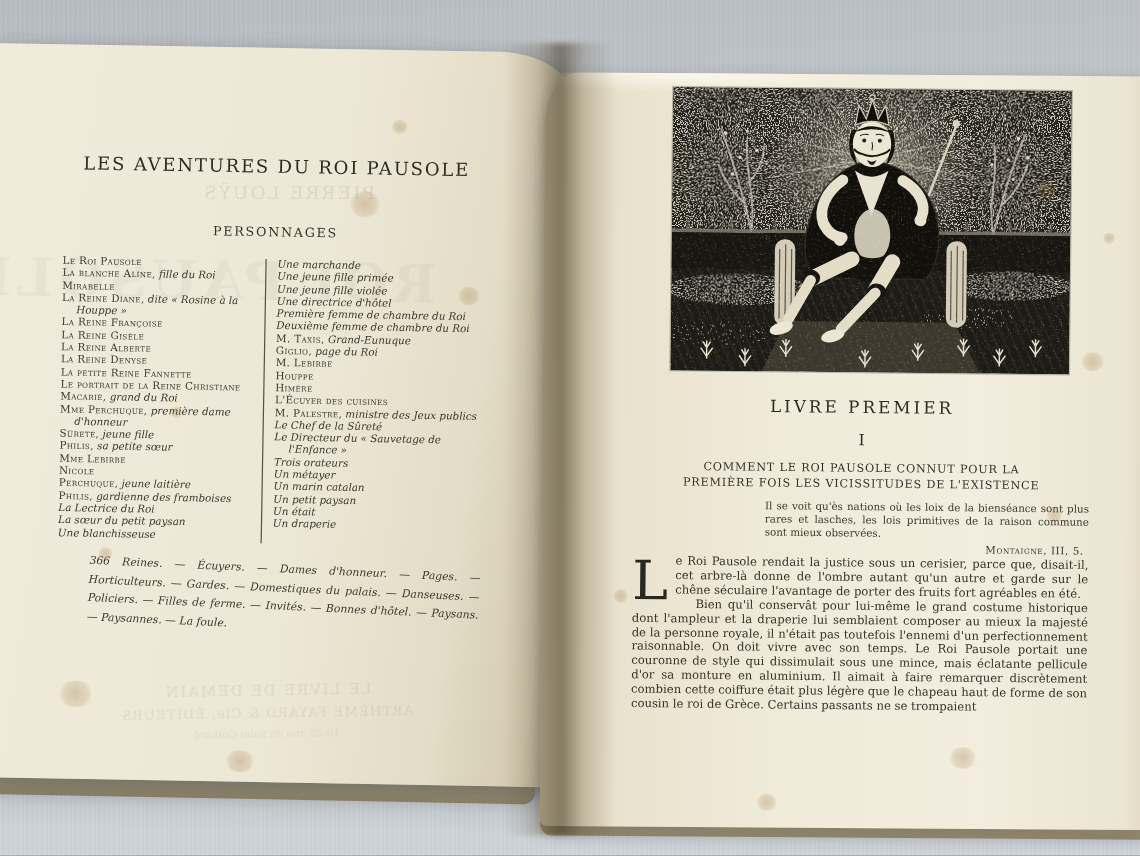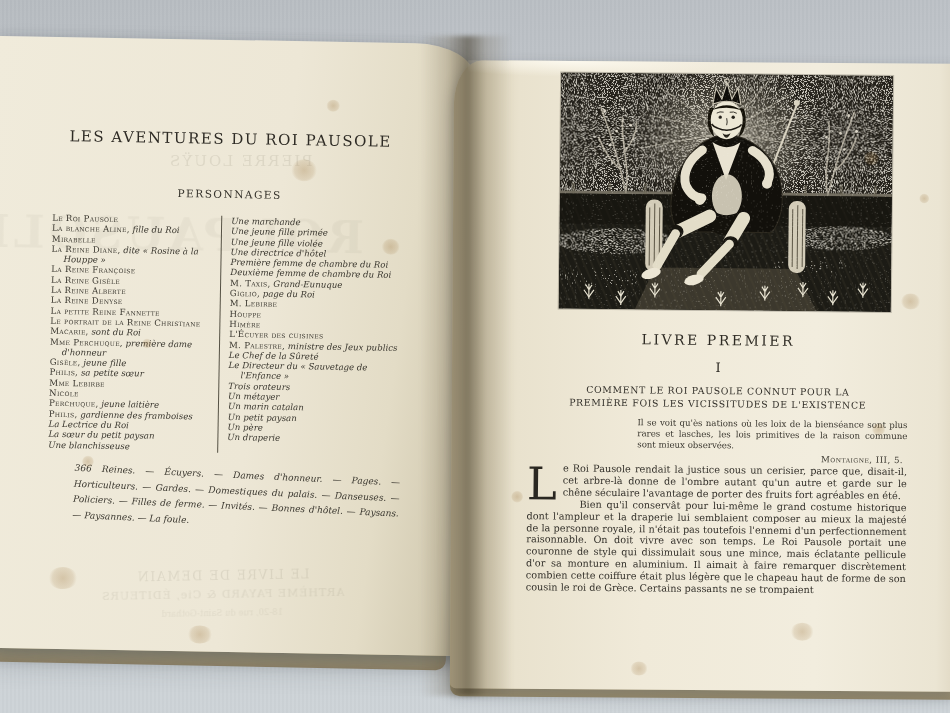--- a/index.html
+++ b/index.html
@@ -92,23 +92,23 @@
           <div class="cl"><span class="nm">Le Roi Pausole</span> <span class="ds"></span></div>
             <div class="cl"><span class="nm">La blanche Aline,</span> <span class="ds">fille du Roi</span></div>
             <div class="cl"><span class="nm">Mirabelle</span> <span class="ds"></span></div>
             <div class="cl"><span class="nm">La Reine Diane,</span> <span class="ds">dite « Rosine à la Houppe »</span></div>
             <div class="cl"><span class="nm">La Reine Françoise</span> <span class="ds"></span></div>
             <div class="cl"><span class="nm">La Reine Gisèle</span> <span class="ds"></span></div>
             <div class="cl"><span class="nm">La Reine Alberte</span> <span class="ds"></span></div>
             <div class="cl"><span class="nm">La Reine Denyse</span> <span class="ds"></span></div>
             <div class="cl"><span class="nm">La petite Reine Fannette</span> <span class="ds"></span></div>
             <div class="cl"><span class="nm">Le portrait de la Reine Christiane</span> <span class="ds"></span></div>
-            <div class="cl"><span class="nm">Macarie,</span> <span class="ds">sont du Roi</span></div>
+            <div class="cl"><span class="nm">Macarie,</span> <span class="ds">grand du Roi</span></div>
             <div class="cl"><span class="nm">Mme Perchuque,</span> <span class="ds">première dame d'honneur</span></div>
-            <div class="cl"><span class="nm">Gisèle,</span> <span class="ds">jeune fille</span></div>
+            <div class="cl"><span class="nm">Sûreté,</span> <span class="ds">jeune fille</span></div>
             <div class="cl"><span class="nm">Philis,</span> <span class="ds">sa petite sœur</span></div>
             <div class="cl"><span class="nm">Mme Lebirbe</span> <span class="ds"></span></div>
             <div class="cl"><span class="nm">Nicole</span> <span class="ds"></span></div>
             <div class="cl"><span class="nm">Perchuque,</span> <span class="ds">jeune laitière</span></div>
             <div class="cl"><span class="nm">Philis,</span> <span class="ds">gardienne des framboises</span></div>
             <div class="cl"><span class="nm"></span> <span class="ds">La Lectrice du Roi</span></div>
             <div class="cl"><span class="nm"></span> <span class="ds">La sœur du petit paysan</span></div>
             <div class="cl"><span class="nm"></span> <span class="ds">Une blanchisseuse</span></div>
         </div>
         <div class="col col2">
@@ -124,21 +124,21 @@
             <div class="cl"><span class="nm">Houppe</span> <span class="ds"></span></div>
             <div class="cl"><span class="nm">Himère</span> <span class="ds"></span></div>
             <div class="cl"><span class="nm">L'Écuyer des cuisines</span> <span class="ds"></span></div>
             <div class="cl"><span class="nm">M. Palestre,</span> <span class="ds">ministre des Jeux publics</span></div>
             <div class="cl"><span class="nm"></span> <span class="ds">Le Chef de la Sûreté</span></div>
             <div class="cl"><span class="nm"></span> <span class="ds">Le Directeur du « Sauvetage de l'Enfance »</span></div>
             <div class="cl"><span class="nm"></span> <span class="ds">Trois orateurs</span></div>
             <div class="cl"><span class="nm"></span> <span class="ds">Un métayer</span></div>
             <div class="cl"><span class="nm"></span> <span class="ds">Un marin catalan</span></div>
             <div class="cl"><span class="nm"></span> <span class="ds">Un petit paysan</span></div>
-            <div class="cl"><span class="nm"></span> <span class="ds">Un père</span></div>
+            <div class="cl"><span class="nm"></span> <span class="ds">Un était</span></div>
             <div class="cl"><span class="nm"></span> <span class="ds">Un draperie</span></div>
         </div>
       </div>
 
       <div class="lp-summary">366 Reines. — Écuyers. — Dames d'honneur. — Pages. — Horticulteurs. — Gardes. — Domestiques du palais. — Danseuses. — Policiers. — Filles de ferme. — Invités. — Bonnes d'hôtel. — Paysans. — Paysannes. — La foule.</div>
 
       <div class="ghost ghost-l1">LE LIVRE DE DEMAIN</div>
       <div class="ghost ghost-l2">ARTHÈME FAYARD &amp; Cie, ÉDITEURS</div>
       <div class="ghost ghost-l3">18-20, rue du Saint-Gothard</div>
     </div>

